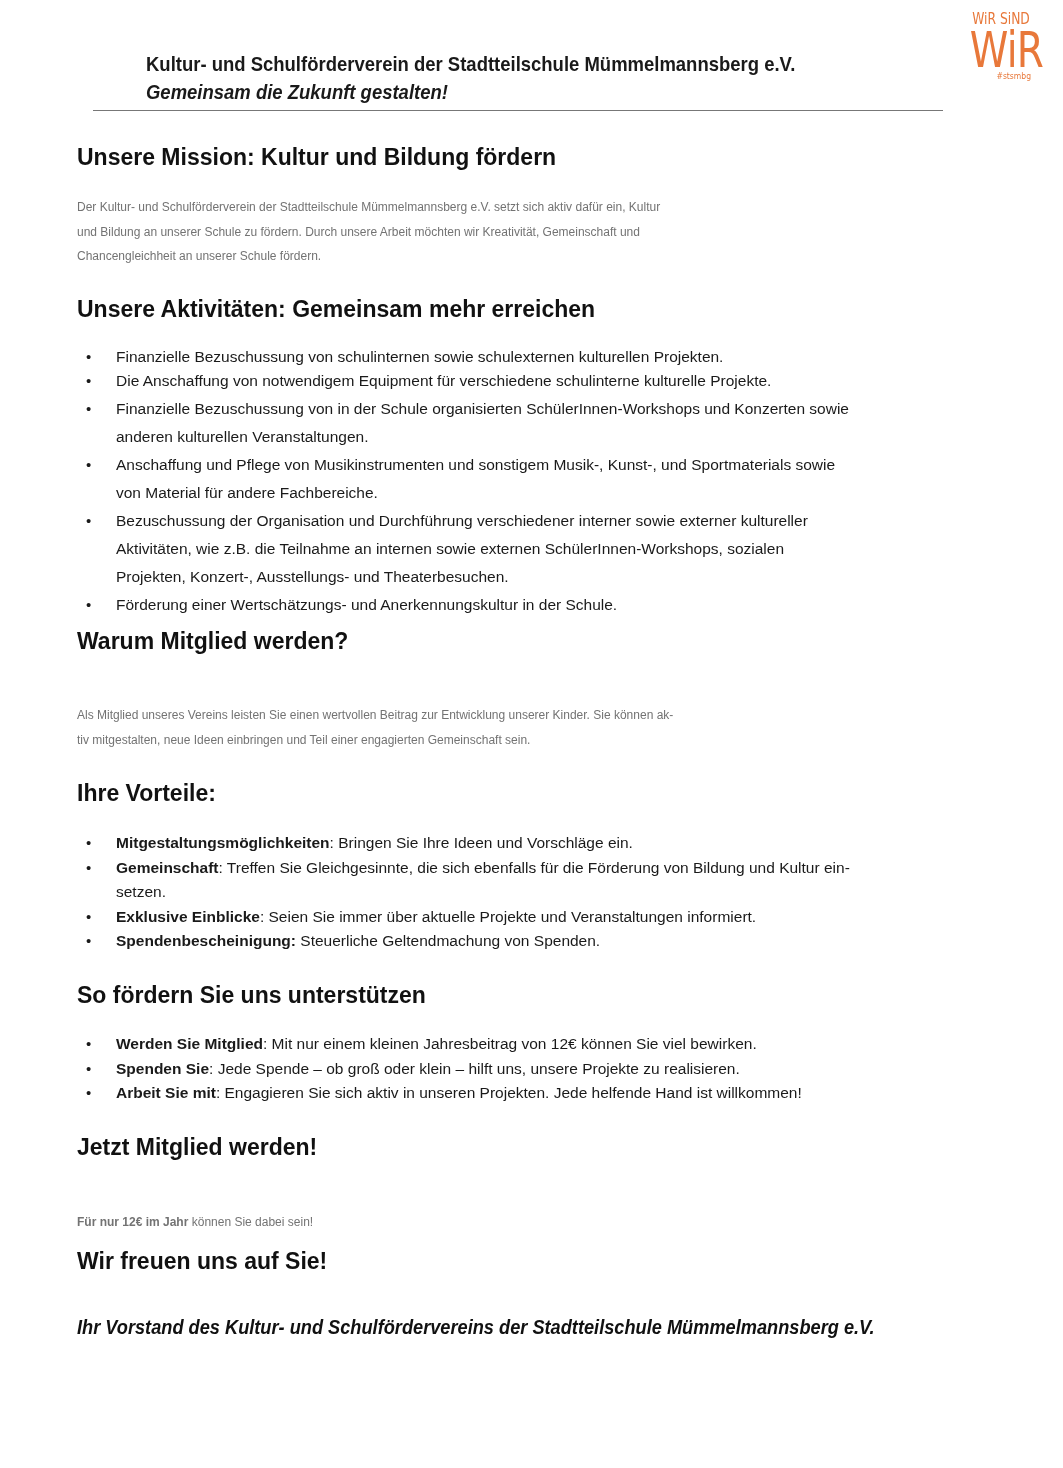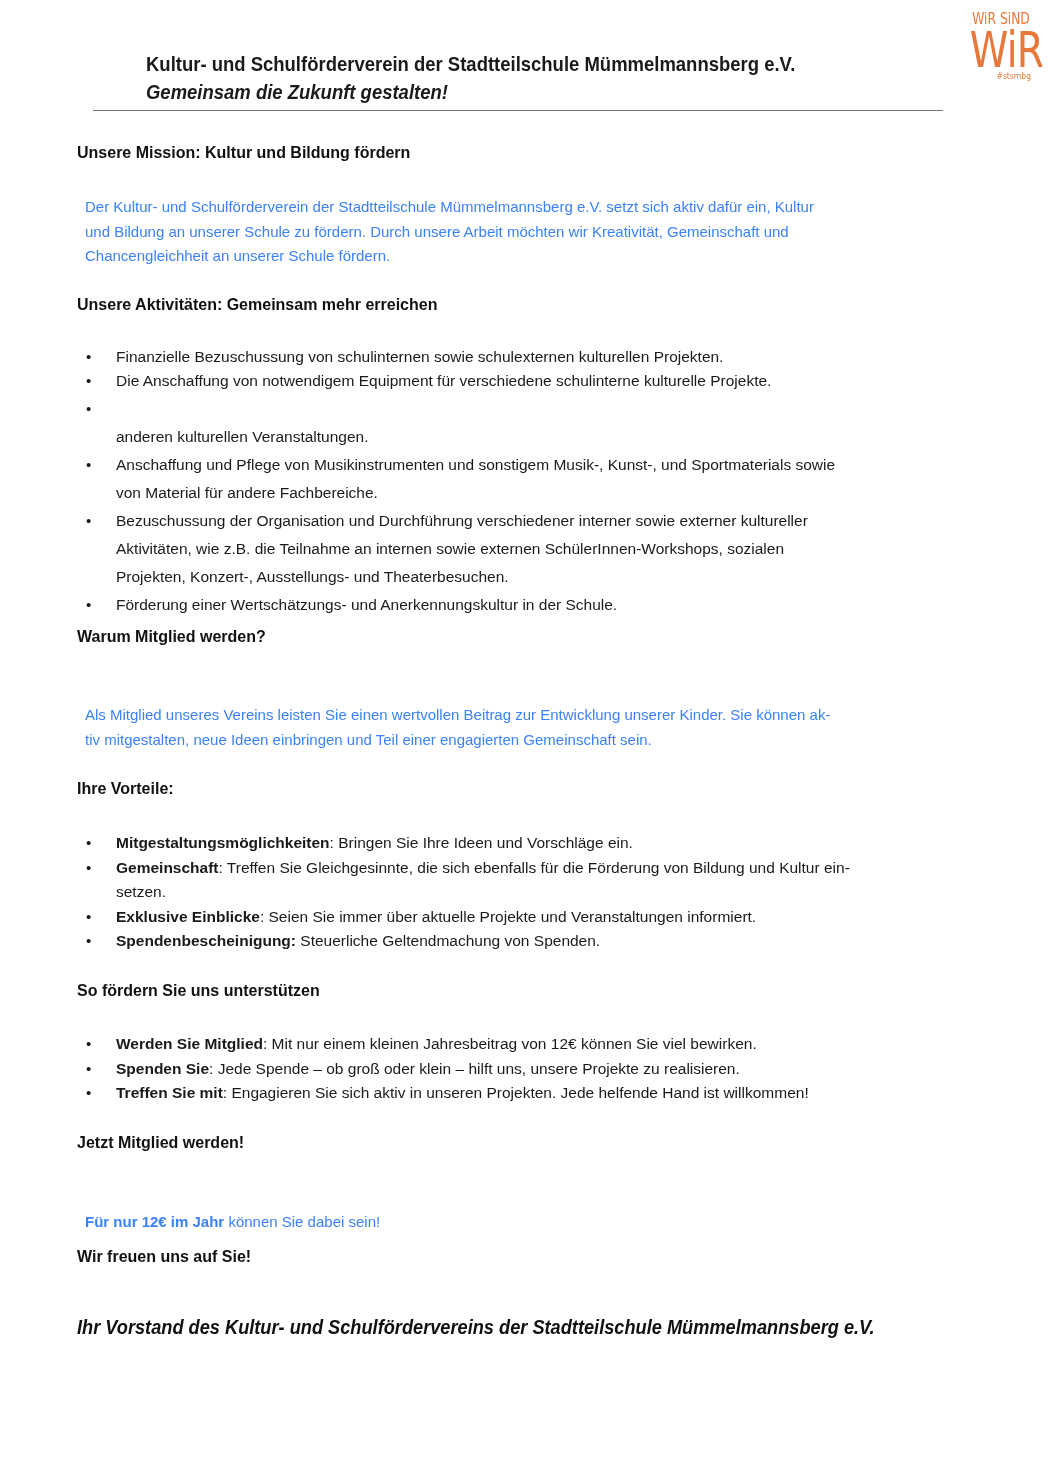--- a/index.html
+++ b/index.html
@@ -83,34 +83,34 @@
     .content {
       position: absolute;
       left: 77px;
       top: 0;
       width: 920px;
     }
     h2 {
       position: absolute;
       left: 0;
       margin: 0;
-      font-size: 16px;
+      font-size: 23px;
       font-weight: bold;
       white-space: nowrap;
       color: #111;
       letter-spacing: 0px;
     }
     p.body {
       position: absolute;
-      left: 8px;
-      margin: 0;
-      font-size: 15px;
+      left: 0;
+      margin: 0;
+      font-size: 12px;
       line-height: 24.5px;
       width: 910px;
-      color: #3b82f6;
+      color: #737373;
     }
     ul.bullets {
       position: absolute;
       left: 0;
       margin: 0;
       padding: 0;
       list-style: none;
       width: 910px;
     }
     ul.bullets li {
@@ -170,21 +170,21 @@
     <li>
       <span class="dot">•</span>
       <span>Finanzielle Bezuschussung von schulinternen sowie schulexternen kulturellen Projekten.</span>
     </li>
     <li style="margin-top:-4px">
       <span class="dot">•</span>
       <span>Die Anschaffung von notwendigem Equipment für verschiedene schulinterne kulturelle Projekte.</span>
     </li>
     <li>
       <span class="dot">•</span>
-      <br>
+      <span>Finanzielle Bezuschussung von in der Schule organisierten SchülerInnen-Workshops und Konzerten sowie</span><br>
       <span>anderen kulturellen Veranstaltungen.</span>
     </li>
     <li>
       <span class="dot">•</span>
       <span>Anschaffung und Pflege von Musikinstrumenten und sonstigem Musik-, Kunst-, und Sportmaterials sowie</span><br>
       <span>von Material für andere Fachbereiche.</span>
     </li>
     <li>
       <span class="dot">•</span>
       <span>Bezuschussung der Organisation und Durchführung verschiedener interner sowie externer kultureller</span><br>
@@ -229,21 +229,21 @@
     <li>
       <span class="dot">•</span>
       <b>Werden Sie Mitglied</b><span>: Mit nur einem kleinen Jahresbeitrag von 12€ können Sie viel bewirken.</span>
     </li>
     <li>
       <span class="dot">•</span>
       <b>Spenden Sie</b><span>: Jede Spende – ob groß oder klein – hilft uns, unsere Projekte zu realisieren.</span>
     </li>
     <li>
       <span class="dot">•</span>
-      <b>Treffen Sie mit</b><span>: Engagieren Sie sich aktiv in unseren Projekten. Jede helfende Hand ist willkommen!</span>
+      <b>Arbeit Sie mit</b><span>: Engagieren Sie sich aktiv in unseren Projekten. Jede helfende Hand ist willkommen!</span>
     </li>
   </ul>
 
   <h2 style="top:1134px">Jetzt Mitglied werden!</h2>
   <p class="body" style="top:1185px">
     <br>
     <b>Für nur 12€ im Jahr</b><span> können Sie dabei sein!</span>
   </p>
 
   <h2 style="top:1248px">Wir freuen uns auf Sie!</h2>

